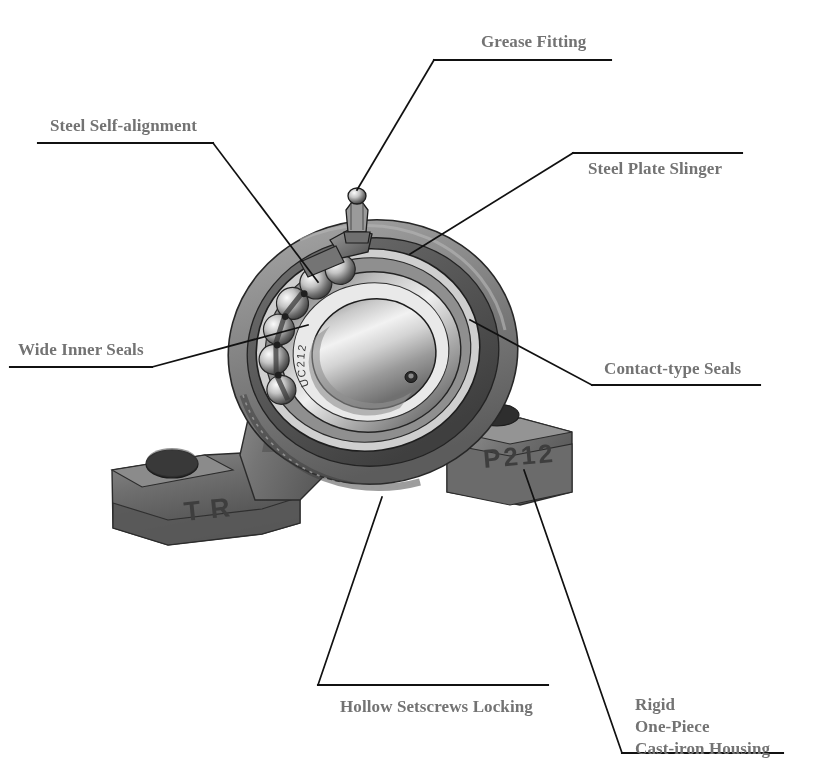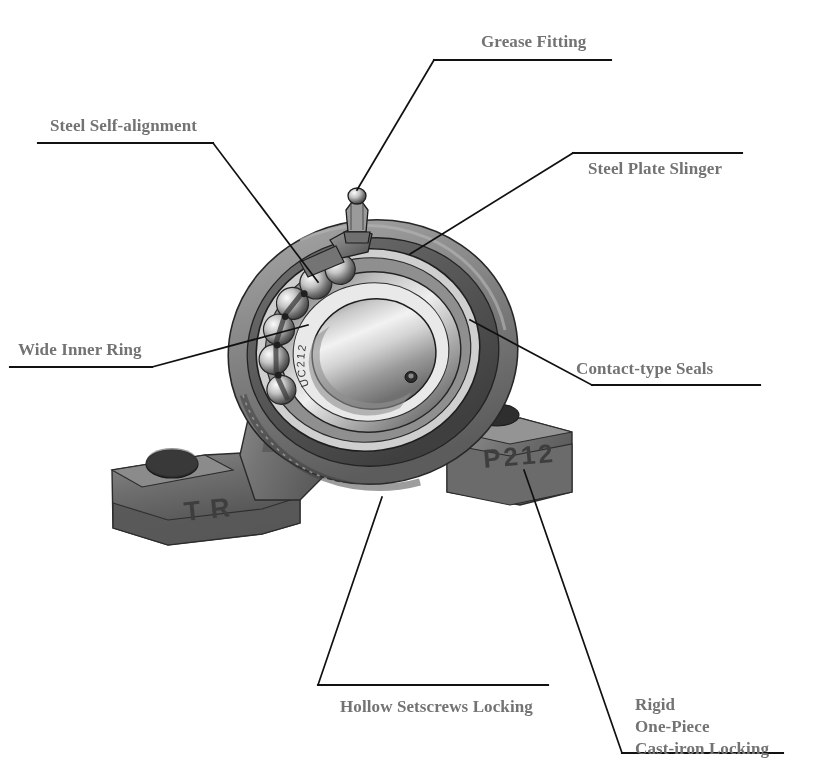--- a/index.html
+++ b/index.html
@@ -196,21 +196,21 @@
         <line x1="318" y1="685" x2="382" y2="497" stroke-width="1.7"></line>
         <line x1="622" y1="753" x2="783" y2="753"></line>
         <line x1="622" y1="753" x2="524" y2="470" stroke-width="1.7"></line>
       </g>
   </svg>
 
   <div id="callout-layer">
       <div class="callout-text" style="left: 481px; top: 31px;">Grease Fitting</div>
       <div class="callout-text" style="left: 50px; top: 115px;">Steel Self-alignment</div>
       <div class="callout-text" style="left: 588px; top: 126px; margin-top: 32px;">Steel Plate Slinger</div>
-      <div class="callout-text" style="left: 18px; top: 339px;">Wide Inner Ring</div>
-      <div class="callout-text" style="left: 576px; top: 358px;">Contact-type Seals</div>
+      <div class="callout-text" style="left: 18px; top: 339px;">Wide Inner Seals</div>
+      <div class="callout-text" style="left: 604px; top: 358px;">Contact-type Seals</div>
       <div class="callout-text" style="left: 340px; top: 696px;">Hollow Setscrews Locking</div>
       <div class="callout-text multi" style="left: 635px; top: 694px;">Rigid
 One-Piece
-Cast-iron Locking</div>
+Cast-iron Housing</div>
     </div>
 
 </div>
 
 </body></html>

